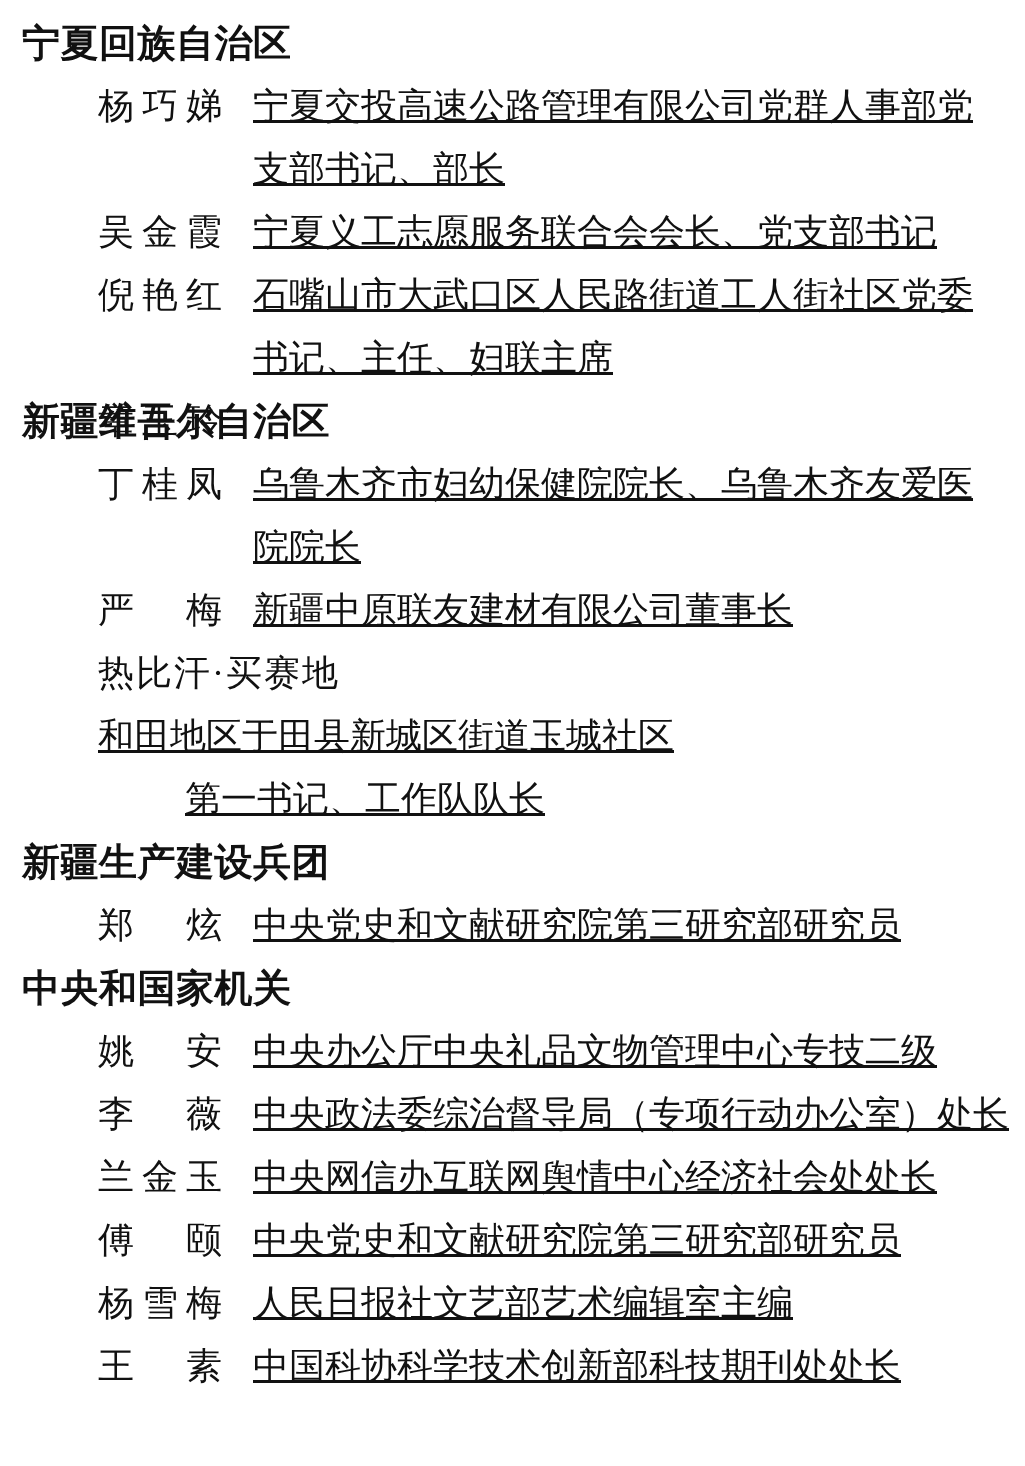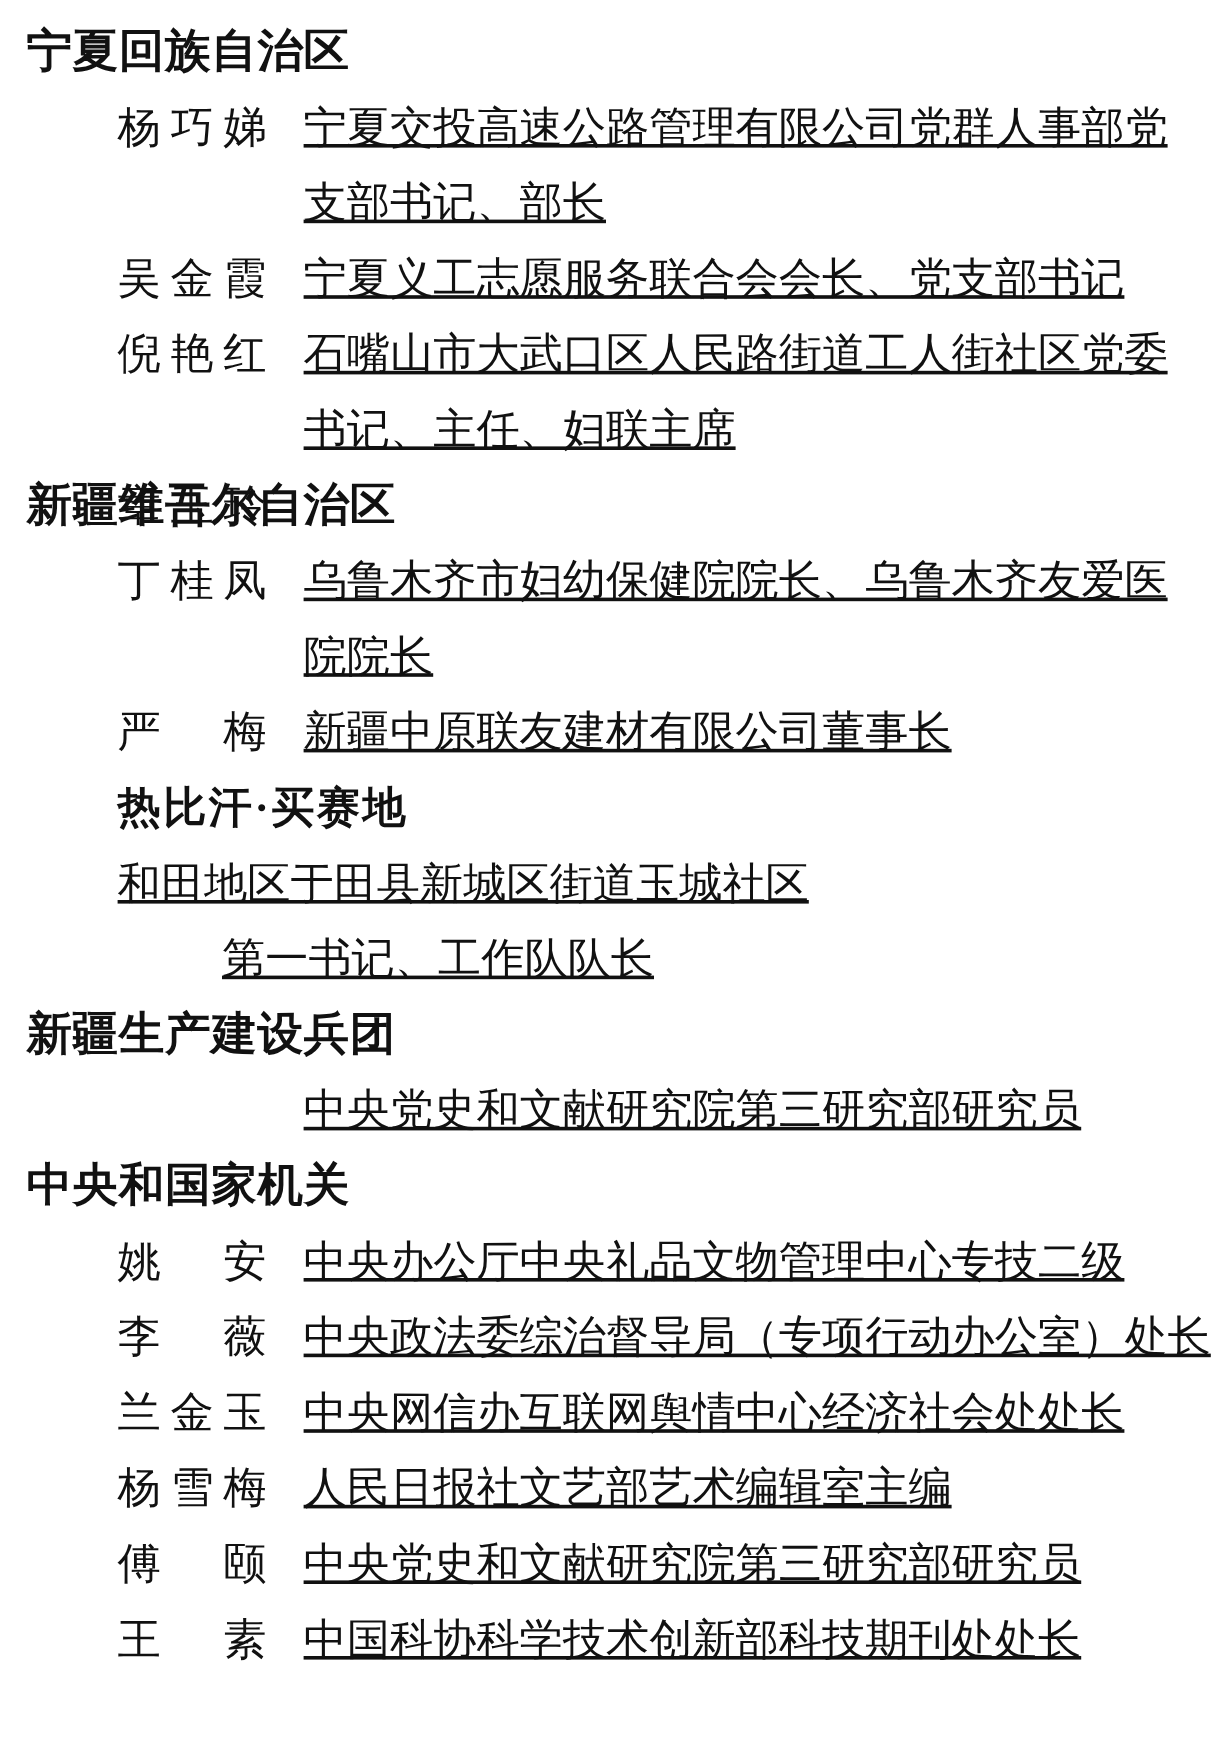--- a/index.html
+++ b/index.html
@@ -52,21 +52,20 @@
     padding-left: 76px;
   }
   .entry.wide .name {
     position: static;
     display: inline;
     width: auto;
     text-align: left;
     text-align-last: auto;
     letter-spacing: 2px;
     margin-right: 36px;
-    font-weight: bold;
   }
   .entry.wide .tline.first {
     display: inline;
   }
   .entry.wide .tline.cont {
     display: block;
     margin-left: 87px; 
   }
 </style>
 </head>
@@ -117,20 +116,21 @@
     <div class="entry wide">
       <span class="name">热比汗·买赛地</span><span class="tline first">和田地区于田县新城区街道玉城社区</span>
       <span class="tline cont">第一书记、工作队队长</span>
     </div>
   </div>
 
   <div class="section">
     <div class="section-header">新疆生产建设兵团</div>
 
     <div class="entry">
+      <span class="name">郑炫</span>
       <span class="tline">中央党史和文献研究院第三研究部研究员</span>
     </div>
   </div>
 
   <div class="section">
     <div class="section-header">中央和国家机关</div>
 
     <div class="entry">
       <span class="name">姚安</span>
       <span class="tline">中央办公厅中央礼品文物管理中心专技二级</span>
@@ -140,27 +140,27 @@
       <span class="name">李薇</span>
       <span class="tline">中央政法委综治督导局（专项行动办公室）处长</span>
     </div>
 
     <div class="entry">
       <span class="name">兰金玉</span>
       <span class="tline">中央网信办互联网舆情中心经济社会处处长</span>
     </div>
 
     <div class="entry">
-      <span class="name">杨雪梅</span>
-      <span class="tline">人民日报社文艺部艺术编辑室主编</span>
+      <span class="name">傅颐</span>
+      <span class="tline">中央党史和文献研究院第三研究部研究员</span>
     </div>
 
     <div class="entry">
-      <span class="name">傅颐</span>
-      <span class="tline">中央党史和文献研究院第三研究部研究员</span>
+      <span class="name">杨雪梅</span>
+      <span class="tline">人民日报社文艺部艺术编辑室主编</span>
     </div>
 
     <div class="entry">
       <span class="name">王素</span>
       <span class="tline">中国科协科学技术创新部科技期刊处处长</span>
     </div>
   </div>
 
 </div>
 

